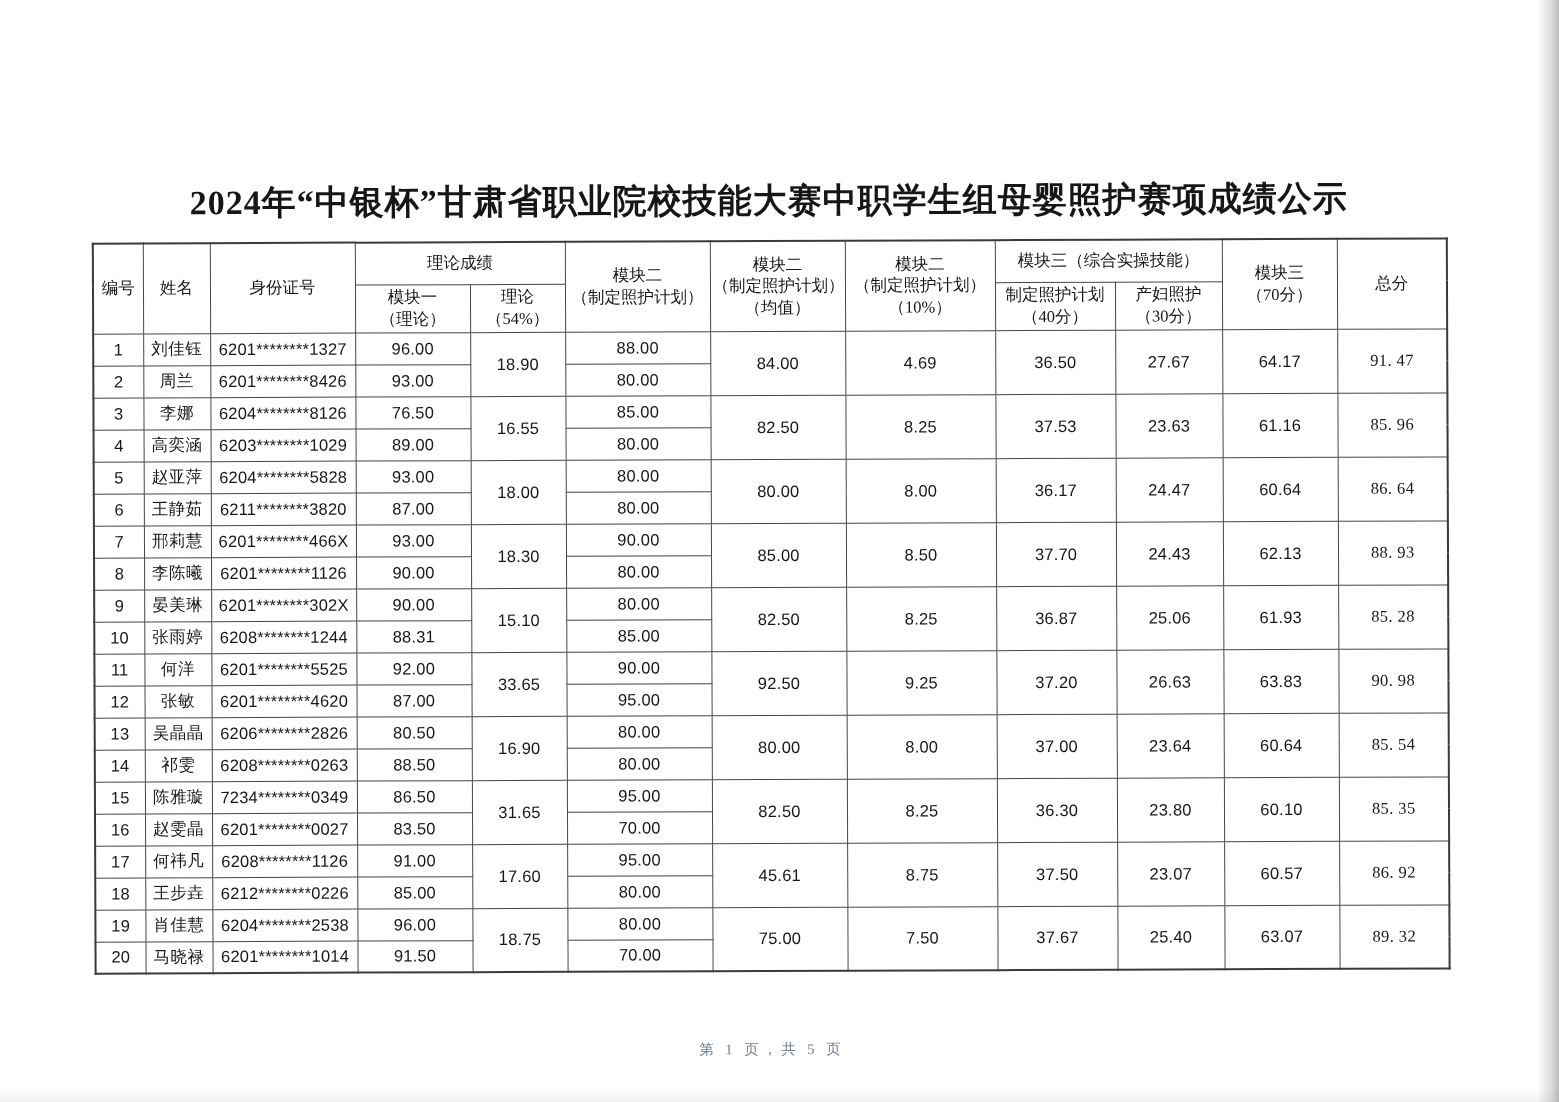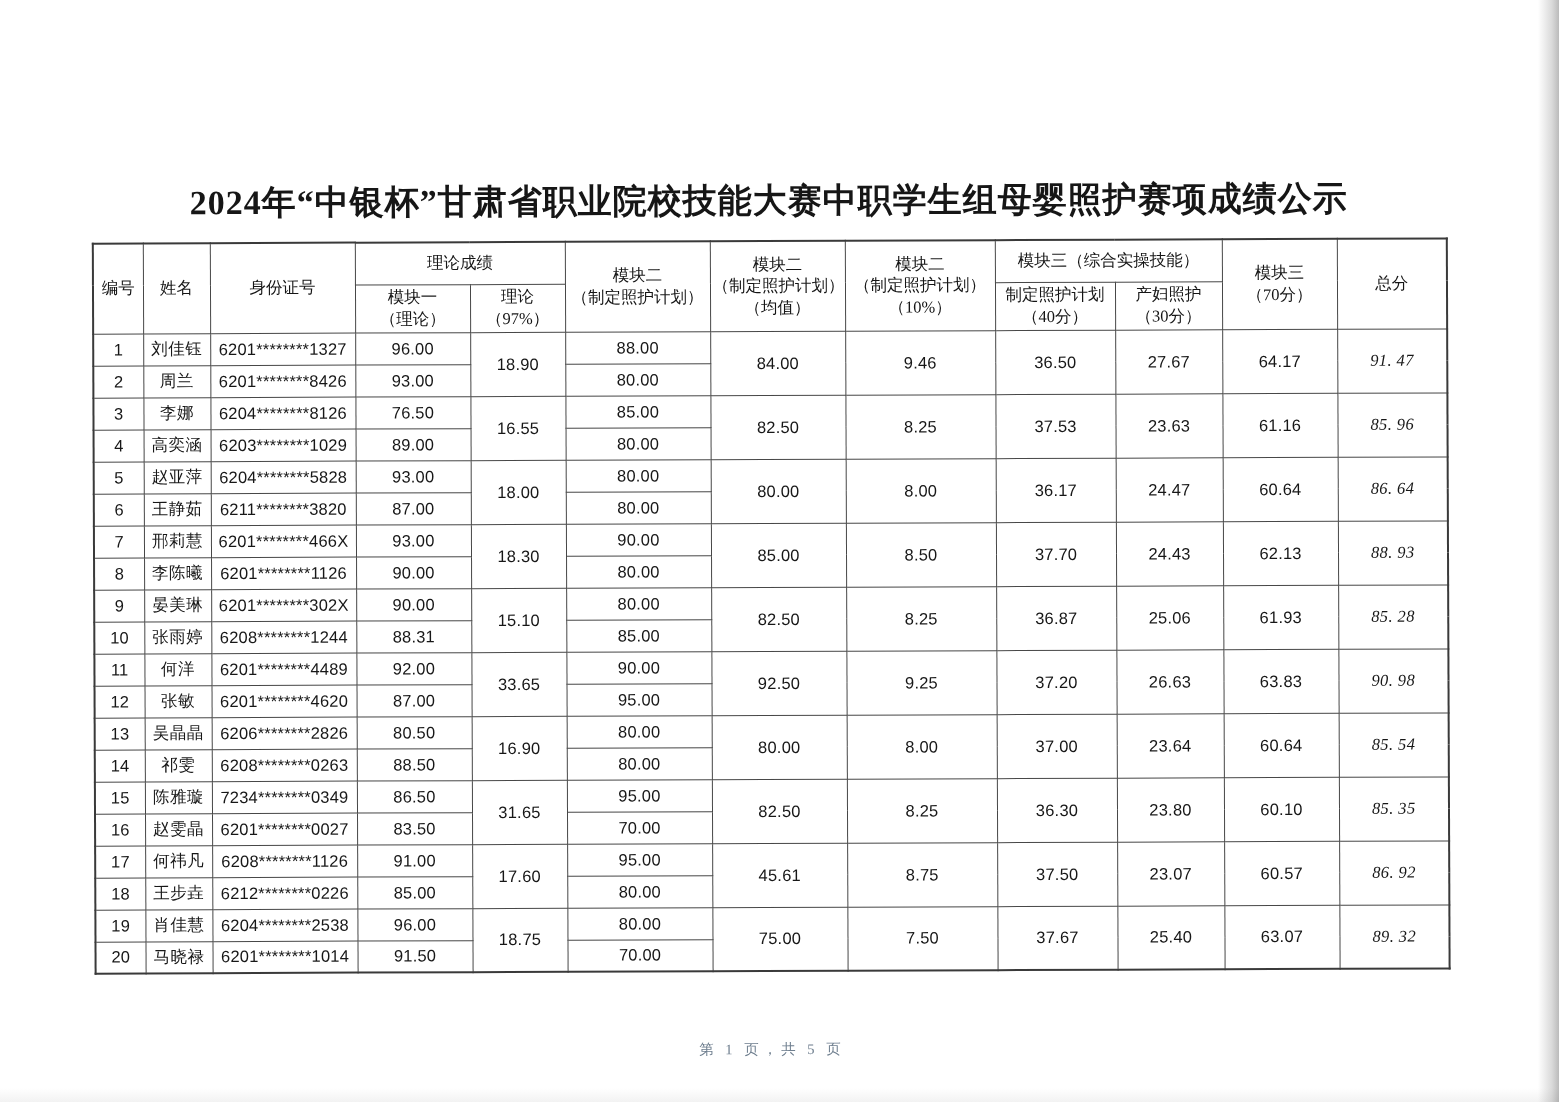--- a/index.html
+++ b/index.html
@@ -62,21 +62,20 @@
     letter-spacing:.2px;
   }
   .score-table td.cjk {
     font-family:"Liberation Serif","DejaVu Serif",serif;
     letter-spacing:.5px;
     margin-left:47px;
   }
   .score-table td.total {
     font-family:"Liberation Serif","DejaVu Serif",serif;
     letter-spacing:.4px;
-    font-style:italic;
   }
   .page-footer {
     position:absolute;
     left:93px; top:1040px; width:1354px;
     text-align:center;
     font-size:14.5px;
     letter-spacing:4px;
     color:#6e7e8e;
     font-family:"Liberation Serif","DejaVu Serif",serif;
   }
@@ -130,42 +129,42 @@
         </th>
         <th rowspan="2">总分</th>
       </tr>
       <tr class="h2">
         <th>
           <div class="ln">模块一</div>
           <div class="ln">（理论）</div>
         </th>
         <th>
           <div class="ln">理论</div>
-          <div class="ln">（97%）</div>
+          <div class="ln">（54%）</div>
         </th>
         <th>
           <div class="ln">制定照护计划</div>
           <div class="ln">（40分）</div>
         </th>
         <th>
           <div class="ln">产妇照护</div>
           <div class="ln">（30分）</div>
         </th>
       </tr>
     </thead>
     <tbody>
         <tr>
           <td class="num">1</td>
           <td class="cjk">刘佳钰</td>
           <td class="num">6201********1327</td>
           <td class="num">96.00</td>
           <td class="num" rowspan="2">18.90</td>
           <td class="num">88.00</td>
           <td class="num" rowspan="2">84.00</td>
-          <td class="num" rowspan="2">9.46</td>
+          <td class="num" rowspan="2">4.69</td>
           <td class="num" rowspan="2">36.50</td>
           <td class="num" rowspan="2">27.67</td>
           <td class="num" rowspan="2">64.17</td>
           <td class="total" rowspan="2">91. 47</td>
         </tr>
         <tr>
           <td class="num">2</td>
           <td class="cjk">周兰</td>
           <td class="num">6201********8426</td>
           <td class="num">93.00</td>
@@ -251,21 +250,21 @@
         <tr>
           <td class="num">10</td>
           <td class="cjk">张雨婷</td>
           <td class="num">6208********1244</td>
           <td class="num">88.31</td>
           <td class="num">85.00</td>
         </tr>
         <tr>
           <td class="num">11</td>
           <td class="cjk">何洋</td>
-          <td class="num">6201********4489</td>
+          <td class="num">6201********5525</td>
           <td class="num">92.00</td>
           <td class="num" rowspan="2">33.65</td>
           <td class="num">90.00</td>
           <td class="num" rowspan="2">92.50</td>
           <td class="num" rowspan="2">9.25</td>
           <td class="num" rowspan="2">37.20</td>
           <td class="num" rowspan="2">26.63</td>
           <td class="num" rowspan="2">63.83</td>
           <td class="total" rowspan="2">90. 98</td>
         </tr>

